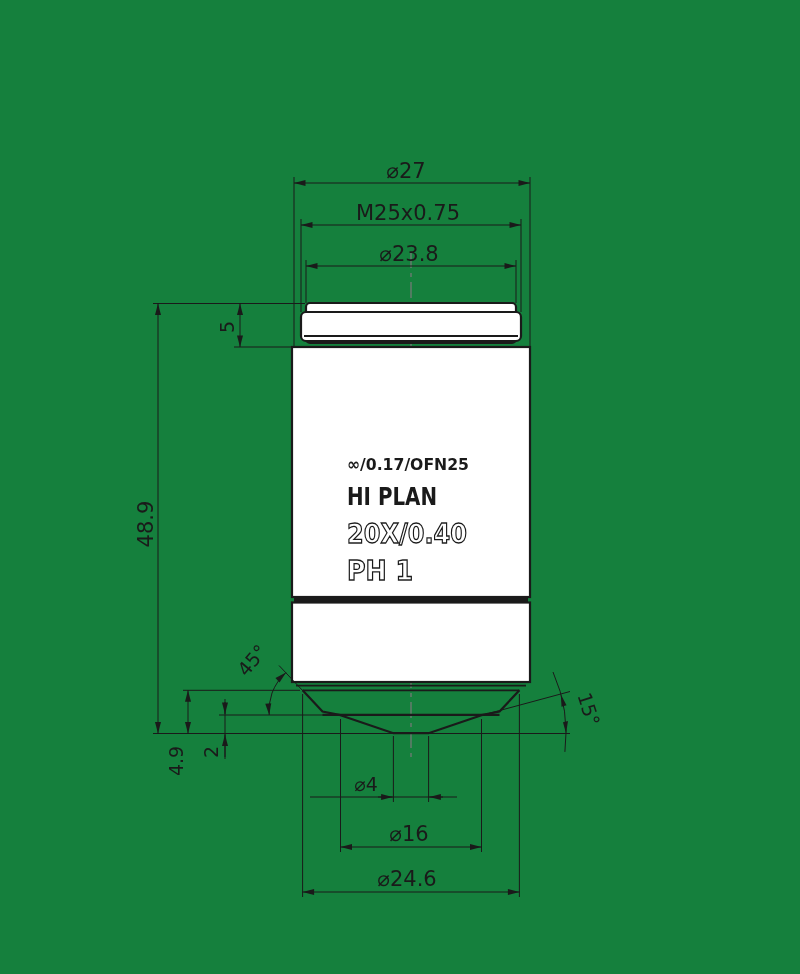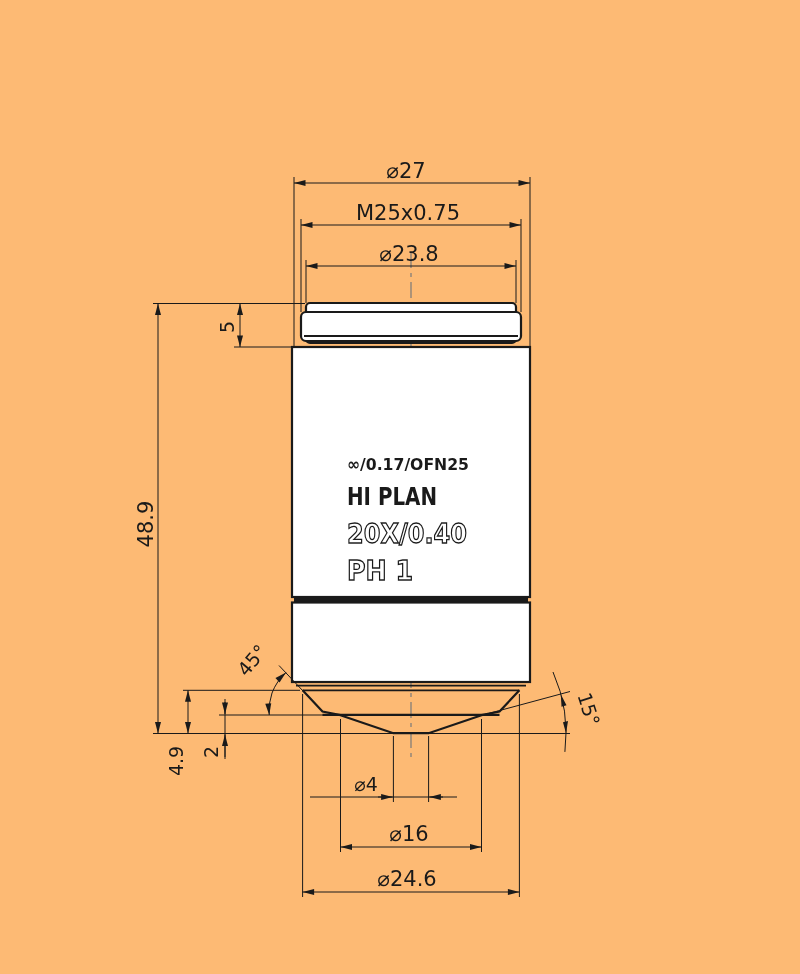--- a/index.html
+++ b/index.html
@@ -4,21 +4,21 @@
 <style>
   html, body {
     margin: 0;
     padding: 0;
     background: #ffffff;
   }
   .stage {
     position: relative;
     width: 800px;
     height: 974px;
-    background: #fdba74;
+    background: #15803d;
     font-family: "DejaVu Sans", "Liberation Sans", sans-serif;
   }
   svg { display: block; }
   .outline { stroke: #1a1a1a; stroke-width: 2.2; fill: none; }
   .outline-fill { stroke: #1a1a1a; stroke-width: 2.2; fill: #ffffff; }
   .thinline { stroke: #1a1a1a; stroke-width: 1.8; fill: none; }
   .dim { stroke: #1a1a1a; stroke-width: 1; fill: none; }
   .dimtext {
     fill: #1a1a1a;
     font-family: "DejaVu Sans", "Liberation Sans", sans-serif;

